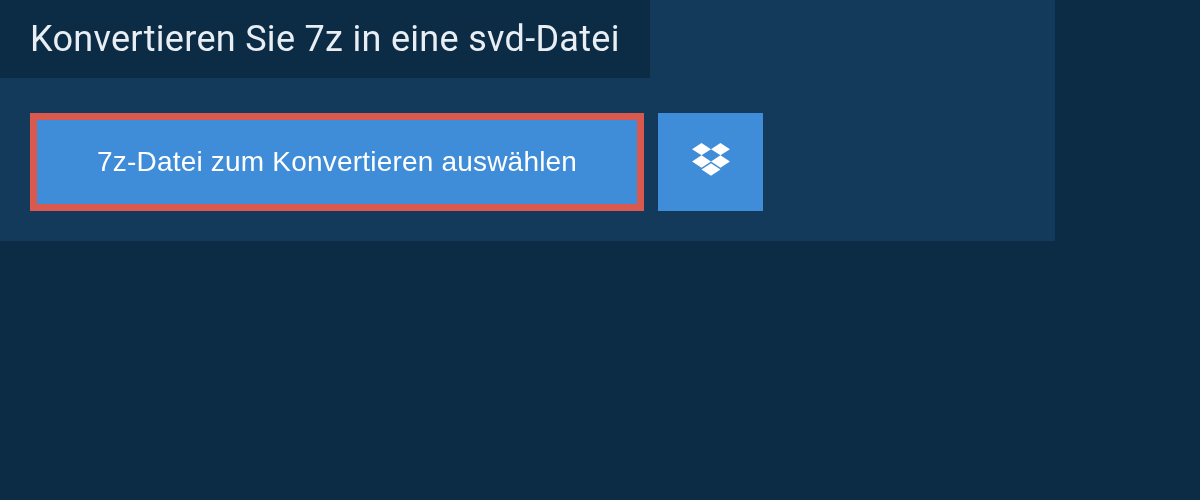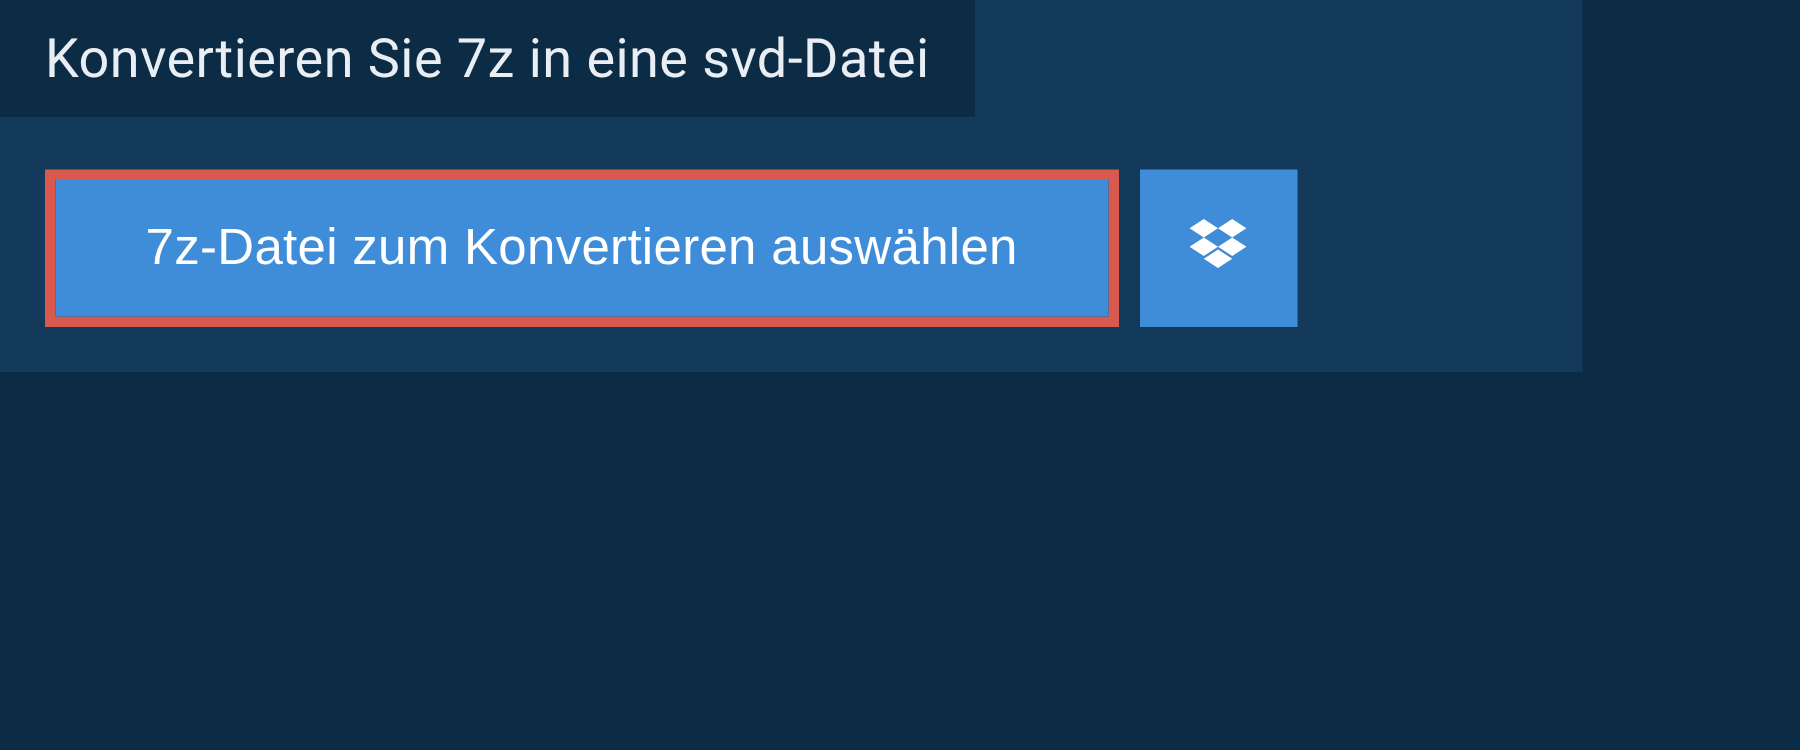--- a/index.html
+++ b/index.html
@@ -36,21 +36,21 @@
       padding: 35px 30px 0 30px;
       align-items: stretch;
     }
     .select-file-wrapper {
       border: 7px solid #d9594f;
       display: inline-block;
     }
     .select-file-button {
       background-color: #3f8cd8;
       color: #ffffff;
-      font-size: 34px;
+      font-size: 28px;
       font-weight: 400;
       padding: 26px 60px;
       border: none;
       cursor: pointer;
       display: block;
       text-align: center;
       letter-spacing: 0.2px;
     }
     .dropbox-button {
       background-color: #3f8cd8;

